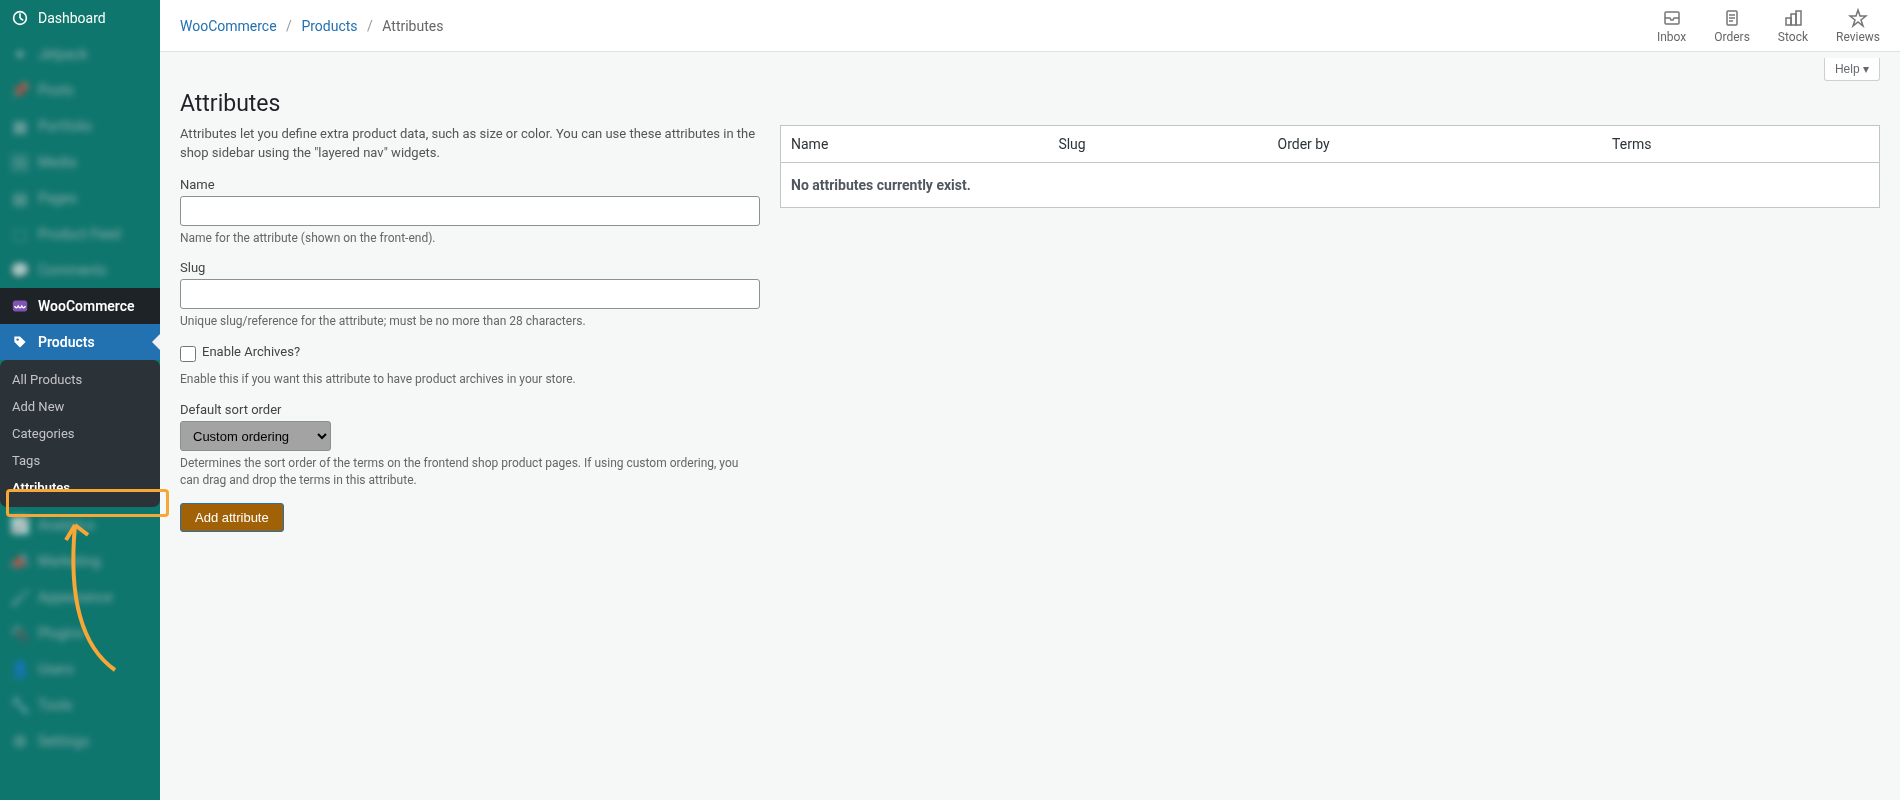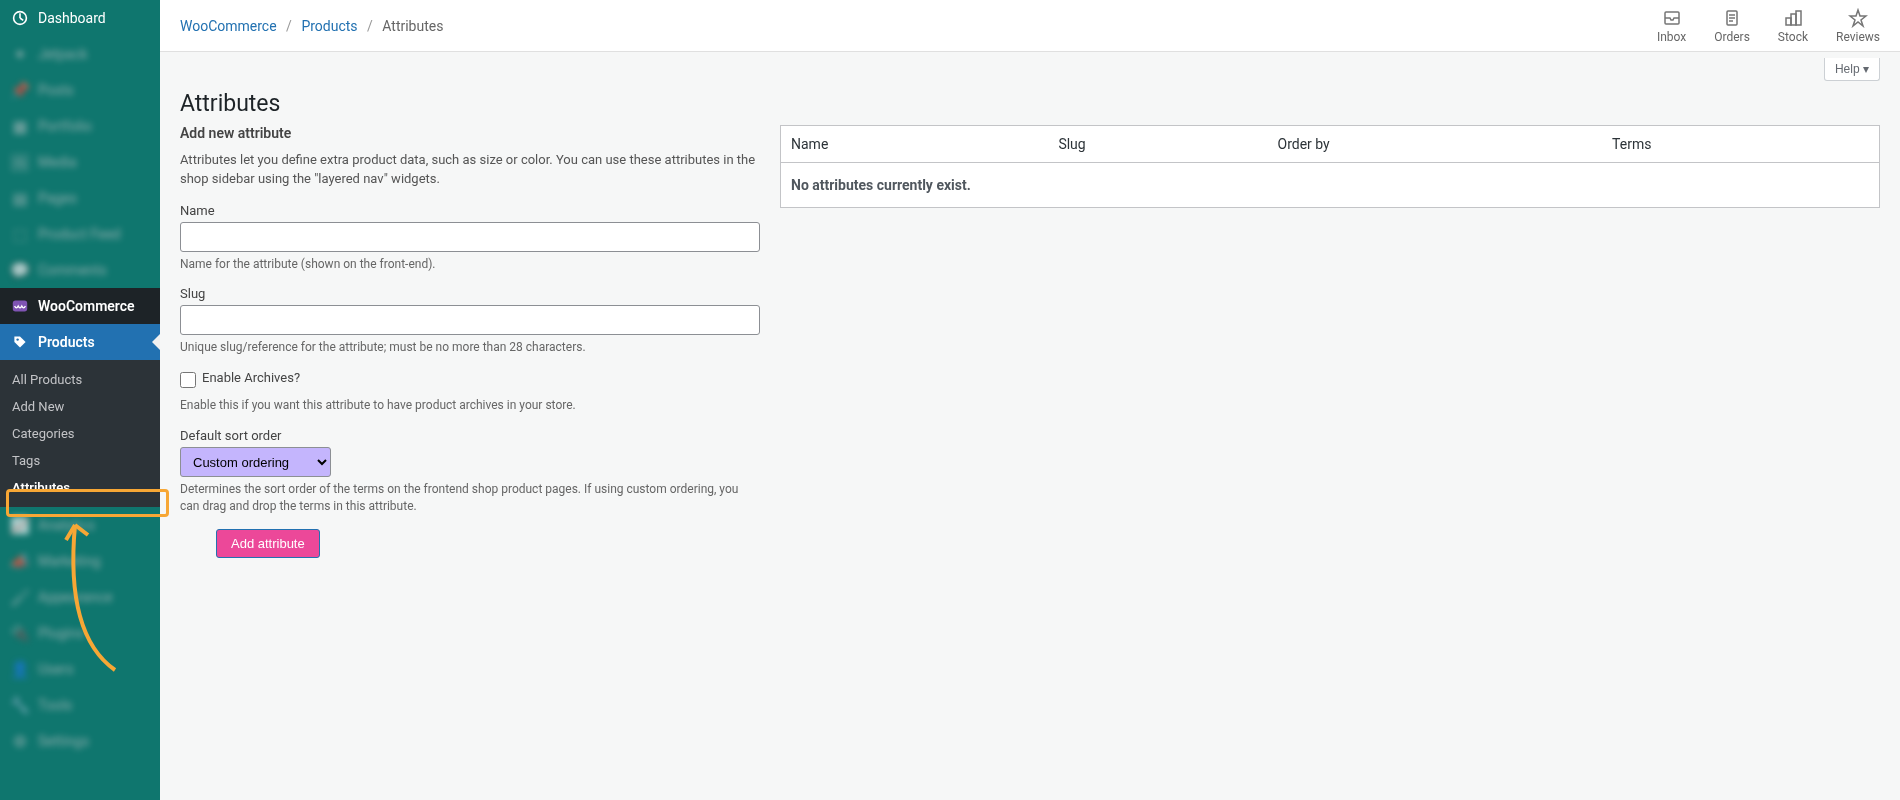--- a/index.html
+++ b/index.html
@@ -55,20 +55,21 @@
   margin-right: 8px;
   display: inline-flex;
   align-items: center;
   justify-content: center;
   font-size: 16px;
   color: inherit;
 }
 .submenu {
   background: #2c3338;
   padding: 6px 0;
+  border-radius: 7px;
 }
 .submenu-item {
   padding: 6px 12px;
   color: #c3c4c7;
   cursor: pointer;
   font-size: 13px;
 }
 .submenu-item.current {
   color: #fff;
   font-weight: 600;
@@ -185,49 +186,48 @@
   border-radius: 3px;
   font-size: 14px;
   background: #fff;
   height: 30px;
 }
 .form-row select {
   padding: 4px 24px 4px 8px;
   border: 1px solid #8c8f94;
   border-radius: 3px;
   font-size: 13px;
-  background: #c4b5fd;
+  background: #a3a3a3;
   height: 30px;
 }
 .help-text {
   font-size: 12px;
   color: #666;
   margin-top: 4px;
   line-height: 1.4;
 }
 .checkbox-row {
   display: flex;
   align-items: center;
   gap: 6px;
   margin-bottom: 8px;
 }
 .checkbox-row input[type=checkbox]{
   width: 16px; height: 16px;
   border: 1px solid #8c8f94;
   border-radius: 3px;
 }
 .primary-btn {
-  background: #ec4899;
+  background: #a16207;
   color: #fff;
   border: 1px solid #2271b1;
   padding: 6px 14px;
   border-radius: 3px;
   font-size: 13px;
   cursor: pointer;
-  margin-left: 36px;
 }
 .attr-table {
   width: 100%;
   border: 1px solid #c3c4c7;
   border-collapse: collapse;
   background: #fff;
 }
 .attr-table th {
   text-align: left;
   font-weight: 400;
@@ -401,21 +401,20 @@
   </div>
 
   <div class="help-row">
     <button class="help-btn"><span>Help</span> <span>▾</span></button>
   </div>
 
   <h1 class="page-title">Attributes</h1>
 
   <div class="content">
     <div class="left-col">
-      <h3 class="section-h">Add new attribute</h3>
       <p class="desc">Attributes let you define extra product data, such as size or color. You can use these attributes in the shop sidebar using the "layered nav" widgets.</p>
 
       <div class="form-row">
         <label>Name</label>
         <input type="text" style="">
         <div class="help-text">Name for the attribute (shown on the front-end).</div>
       </div>
 
       <div class="form-row">
         <label>Slug</label>

